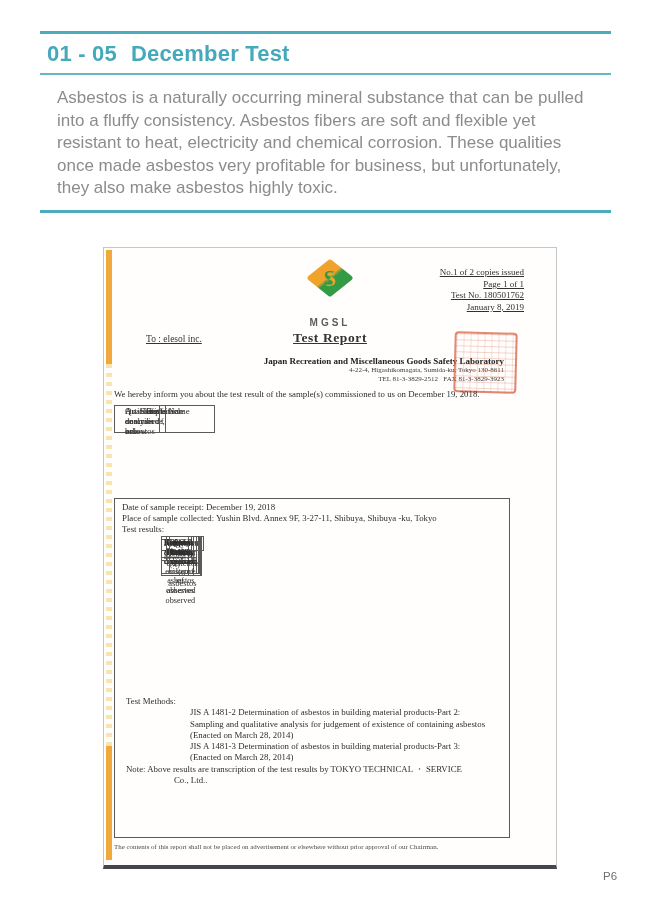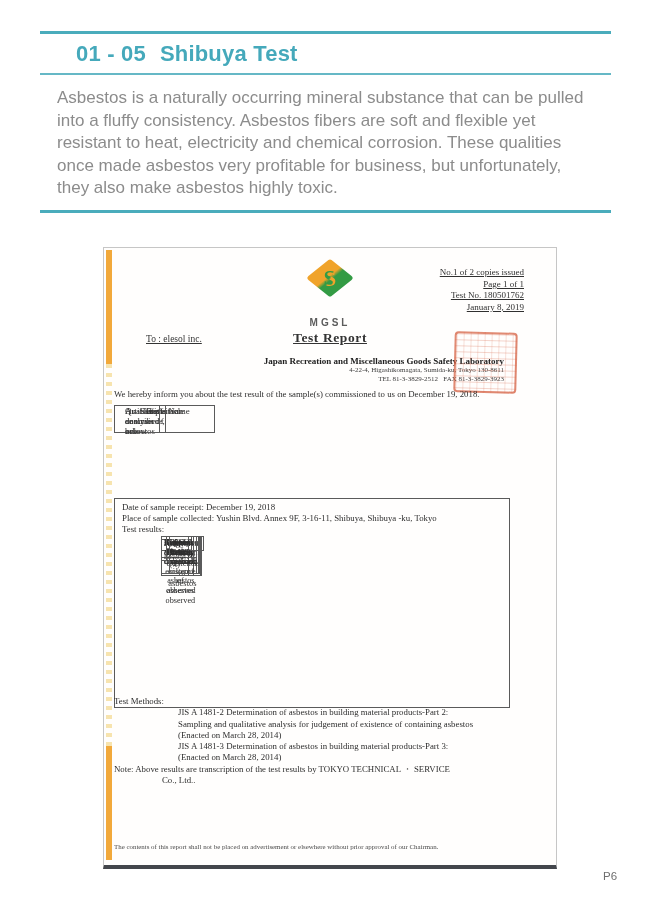--- a/index.html
+++ b/index.html
@@ -16,21 +16,21 @@
   .rule { position:absolute; left:40px; width:571px; background:#4aacbc; }
   .rule-top    { top:31px;  height:3px; }
   .rule-mid    { top:73px;  height:2px; opacity:.85; }
   .rule-bottom { top:210px; height:3px; }
 
   .heading {
     position:absolute; left:47px; top:41px;
     color:#45a9bb; font-size:22px; font-weight:bold;
     letter-spacing:.2px; white-space:nowrap;
   }
-  .heading .sec-num { margin-right:14px;margin-left:29px; }
+  .heading .sec-num { margin-right:14px; }
 
   .intro-par {
     position:absolute; left:57px; top:87px; width:532px;
     color:#8c8c8c; font-size:17px; line-height:22.5px;
   }
 
   .page-num {
     position:absolute; left:603px; top:870px;
     color:#6f6f6f; font-size:11.5px;
   }
@@ -86,56 +86,56 @@
   .intro-line { left:10px; top:141px; font-size:8.8px; white-space:nowrap; color:#2e2e2e; }
 
   table { border-collapse:collapse; table-layout:fixed; }
   td { border:1px solid #5a5a5a; }
 
   .info-table { left:10px; top:157px; width:395px; font-size:9px; }
   .info-table td { height:28px; }
   .info-table .lbl { width:101px; text-align:center; }
   .info-table .val { padding-left:10px; }
 
-  .outer-box { left:10px; top:250px; width:396px; height:210px; border:1px solid #5a5a5a; }
+  .outer-box { left:10px; top:250px; width:396px; height:340px; border:1px solid #5a5a5a; }
   .outer-box > div { font-size:8.8px; line-height:11.2px; left:7px; white-space:nowrap; color:#2e2e2e; }
   .ob-receipt { top:3px; }
   .ob-place   { top:14px; }
   .ob-results { top:25px; }
 
   .results-table { left:46px; top:37px; width:336px; font-size:8.2px; text-align:center; color:#2e2e2e; }
   .results-table td { padding:1px 2px; vertical-align:middle; }
   .rt-judgement td { height:15px; font-size:8.5px; }
   .rt-analysis .rt-span { height:22px; font-size:8.5px; }
   .rt-heads td { height:40px; font-size:8px; line-height:9.5px; }
   .rt-heads .rt-small { font-size:6.5px; line-height:7.6px; }
   .rt-data td { height:38px; line-height:9.6px; }
   .rt-empty td { height:25px; }
 
   .methods { left:10px; top:448px; font-size:8.8px; line-height:11.3px; color:#2e2e2e; width:400px; }
-  .methods div { position:static; white-space:nowrap; }
+  .methods div { position:static; white-space:nowrap;margin-left:12px; }
   .m-indent { padding-left:64px; }
   .m-note2  { padding-left:48px; }
 
   .reported-box { left:252px; top:548px; width:157px; height:38px; border:1px solid #5a5a5a; }
   .reported-label { top:1px; left:4px; font-size:8.5px; color:#2e2e2e; }
   .stamp-round { right:15px; top:9px; width:24px; height:24px; }
   .stamp-round svg { position:static; }
 
   .fine-print { left:10px; top:595px; font-size:6.9px; color:#4a4a4a; white-space:nowrap; }
 </style>
 </head>
 <body>
 
 <div class="rule rule-top"></div>
 <div class="rule rule-mid"></div>
 <div class="rule rule-bottom"></div>
 
 <div class="heading">
-  <span class="sec-num">01 - 05</span><span>Shibuya Test</span>
+  <span class="sec-num">01 - 05</span><span>December Test</span>
 </div>
 
 <div class="intro-par">Asbestos is a naturally occurring mineral substance that can be pulled into a fluffy consistency. Asbestos fibers are soft and flexible yet resistant to heat, electricity and chemical corrosion. These qualities once made asbestos very profitable for business, but unfortunately, they also make asbestos highly toxic.</div>
 
 <div class="page-num">P6</div>
 
 <div class="report">
 
   <div class="edge-seg edge-solid-1"></div>
   <div class="edge-seg edge-dashed"></div>
@@ -192,21 +192,21 @@
     </tr>
     <tr>
       <td class="lbl">Test item</td>
       <td class="val">As described below</td>
     </tr>
   </tbody>
     </table>
 
   <div class="outer-box">
     <div class="ob-receipt">Date of sample receipt: December 19, 2018</div>
-    <div class="ob-place">Place of sample collected: Yushin Blvd. Annex 9F, 3-16-11, Shibuya, Shibuya -ku, Tokyo</div>
+    <div class="ob-place">Place of sample collected: Yushin Blvd. Annex 9F, 3-27-11, Shibuya, Shibuya -ku, Tokyo</div>
     <div class="ob-results">Test results:</div>
 
     <table class="results-table">
       <colgroup>
           <col style="width:82px">
           <col style="width:89px">
           <col style="width:85px">
           <col style="width:42px">
           <col style="width:38px">
         </colgroup>

